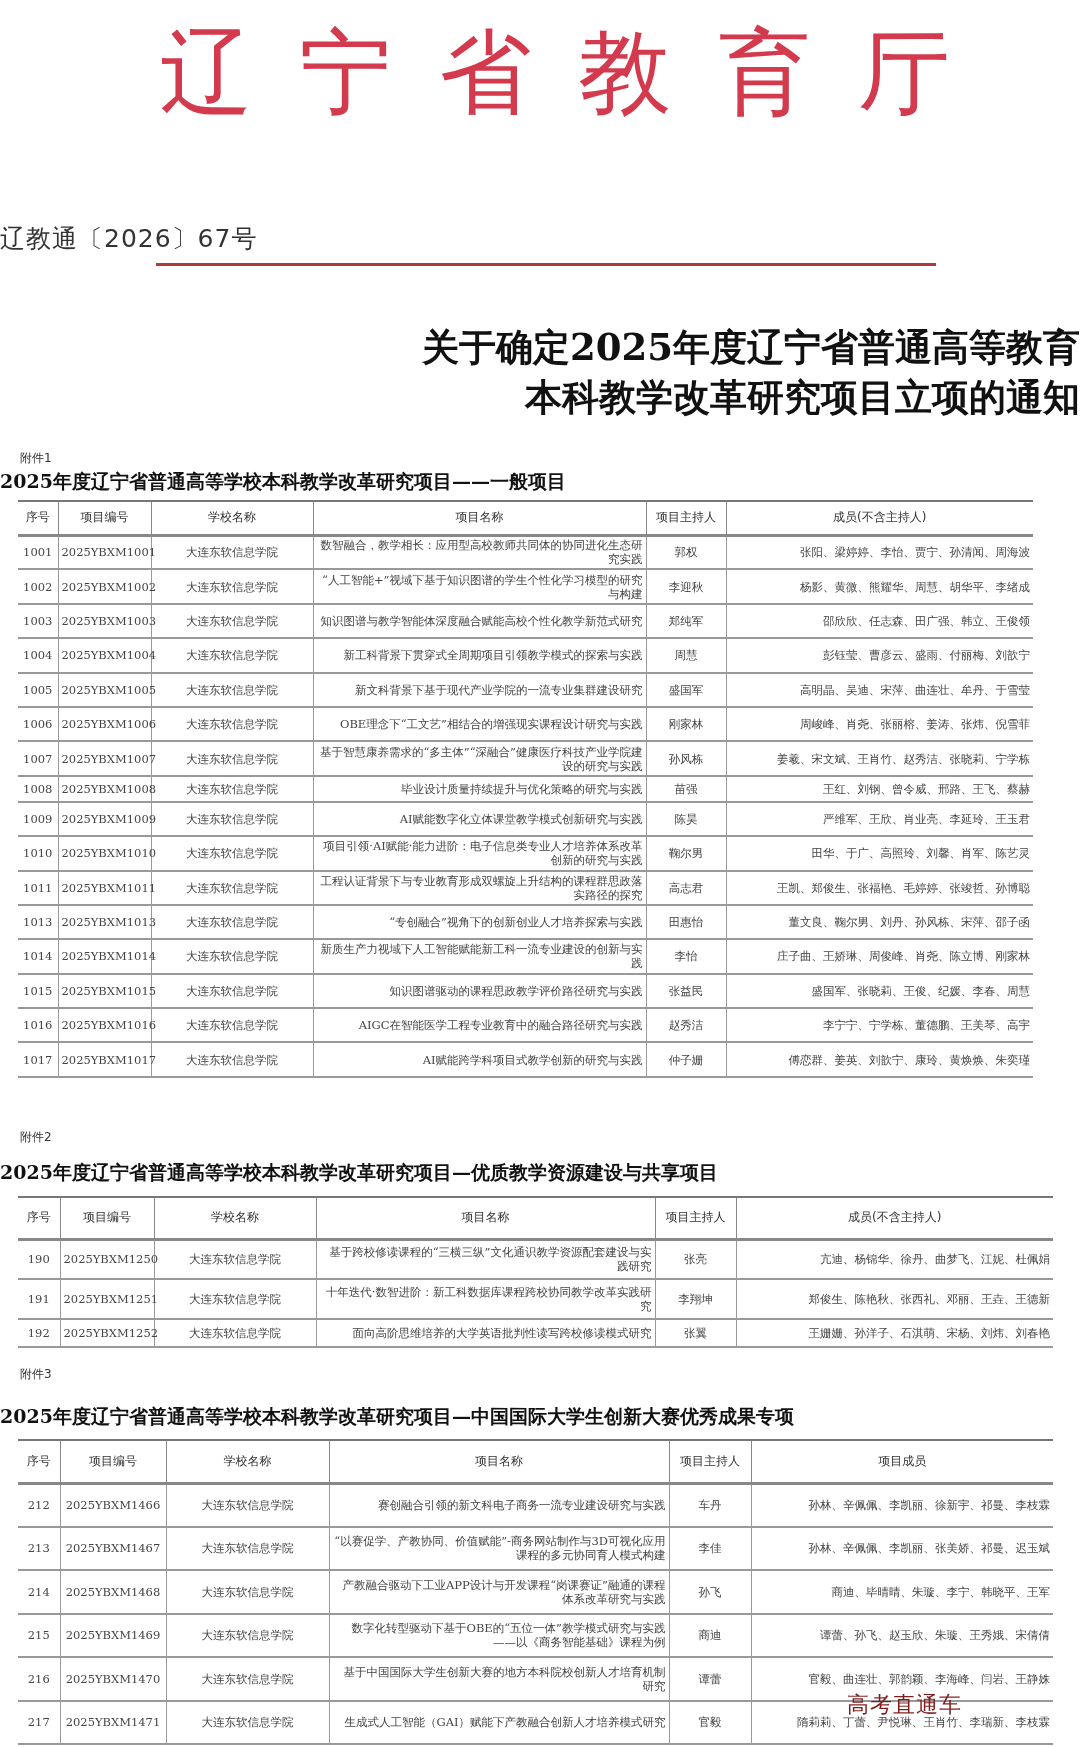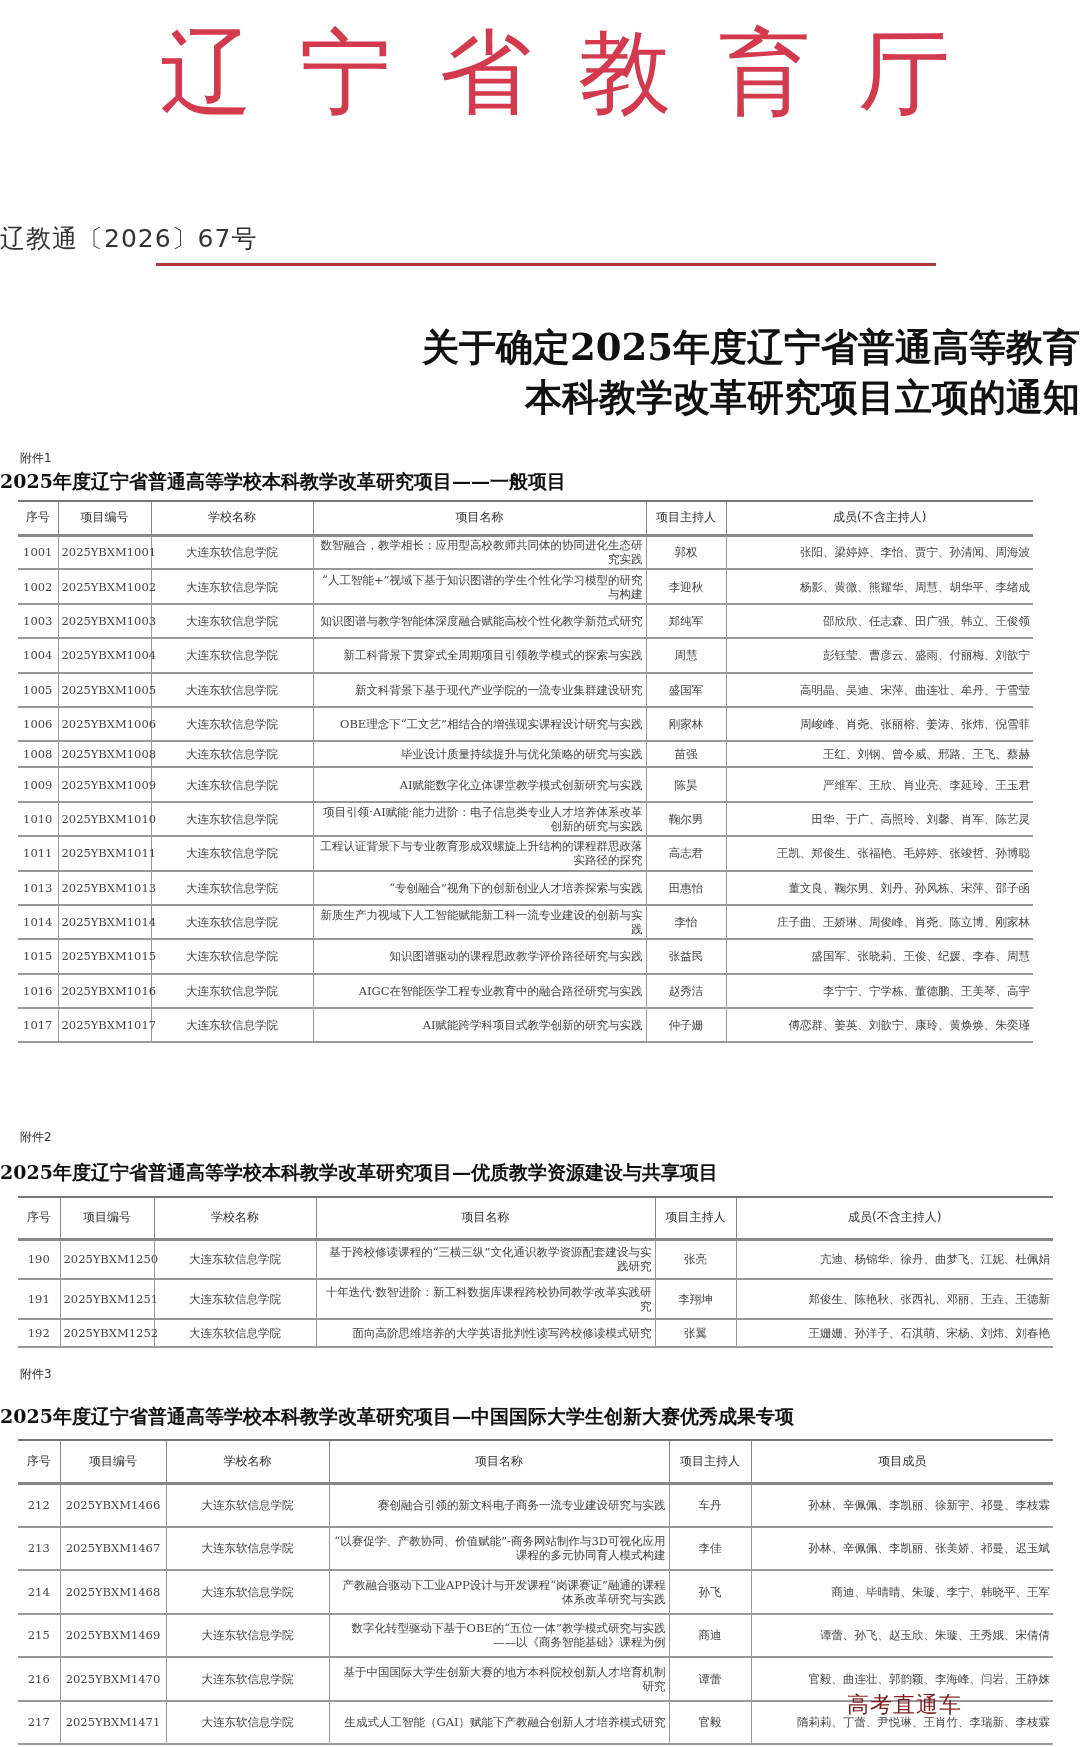--- a/index.html
+++ b/index.html
@@ -110,20 +110,28 @@
         <td class="l">高明晶、吴迪、宋萍、曲连壮、牟丹、于雪莹</td>
       </tr>
       <tr style="height: 34.4px;">
         <td class="c">1006</td>
         <td class="c">2025YBXM1006</td>
         <td class="c">大连东软信息学院</td>
         <td class="l">OBE理念下“工文艺”相结合的增强现实课程设计研究与实践</td>
         <td class="c">刚家林</td>
         <td class="l">周峻峰、肖尧、张丽榕、姜涛、张炜、倪雪菲</td>
       </tr>
+      <tr style="height: 34.4px;">
+        <td class="c">1007</td>
+        <td class="c">2025YBXM1007</td>
+        <td class="c">大连东软信息学院</td>
+        <td class="l">基于智慧康养需求的“多主体”“深融合”健康医疗科技产业学院建设的研究与实践</td>
+        <td class="c">孙风栋</td>
+        <td class="l">姜羲、宋文斌、王肖竹、赵秀洁、张晓莉、宁学栋</td>
+      </tr>
       <tr style="height: 26px;">
         <td class="c">1008</td>
         <td class="c">2025YBXM1008</td>
         <td class="c">大连东软信息学院</td>
         <td class="l">毕业设计质量持续提升与优化策略的研究与实践</td>
         <td class="c">苗强</td>
         <td class="l">王红、刘钢、曾令威、邢路、王飞、蔡赫</td>
       </tr>
       <tr style="height: 34.4px;">
         <td class="c">1009</td>

